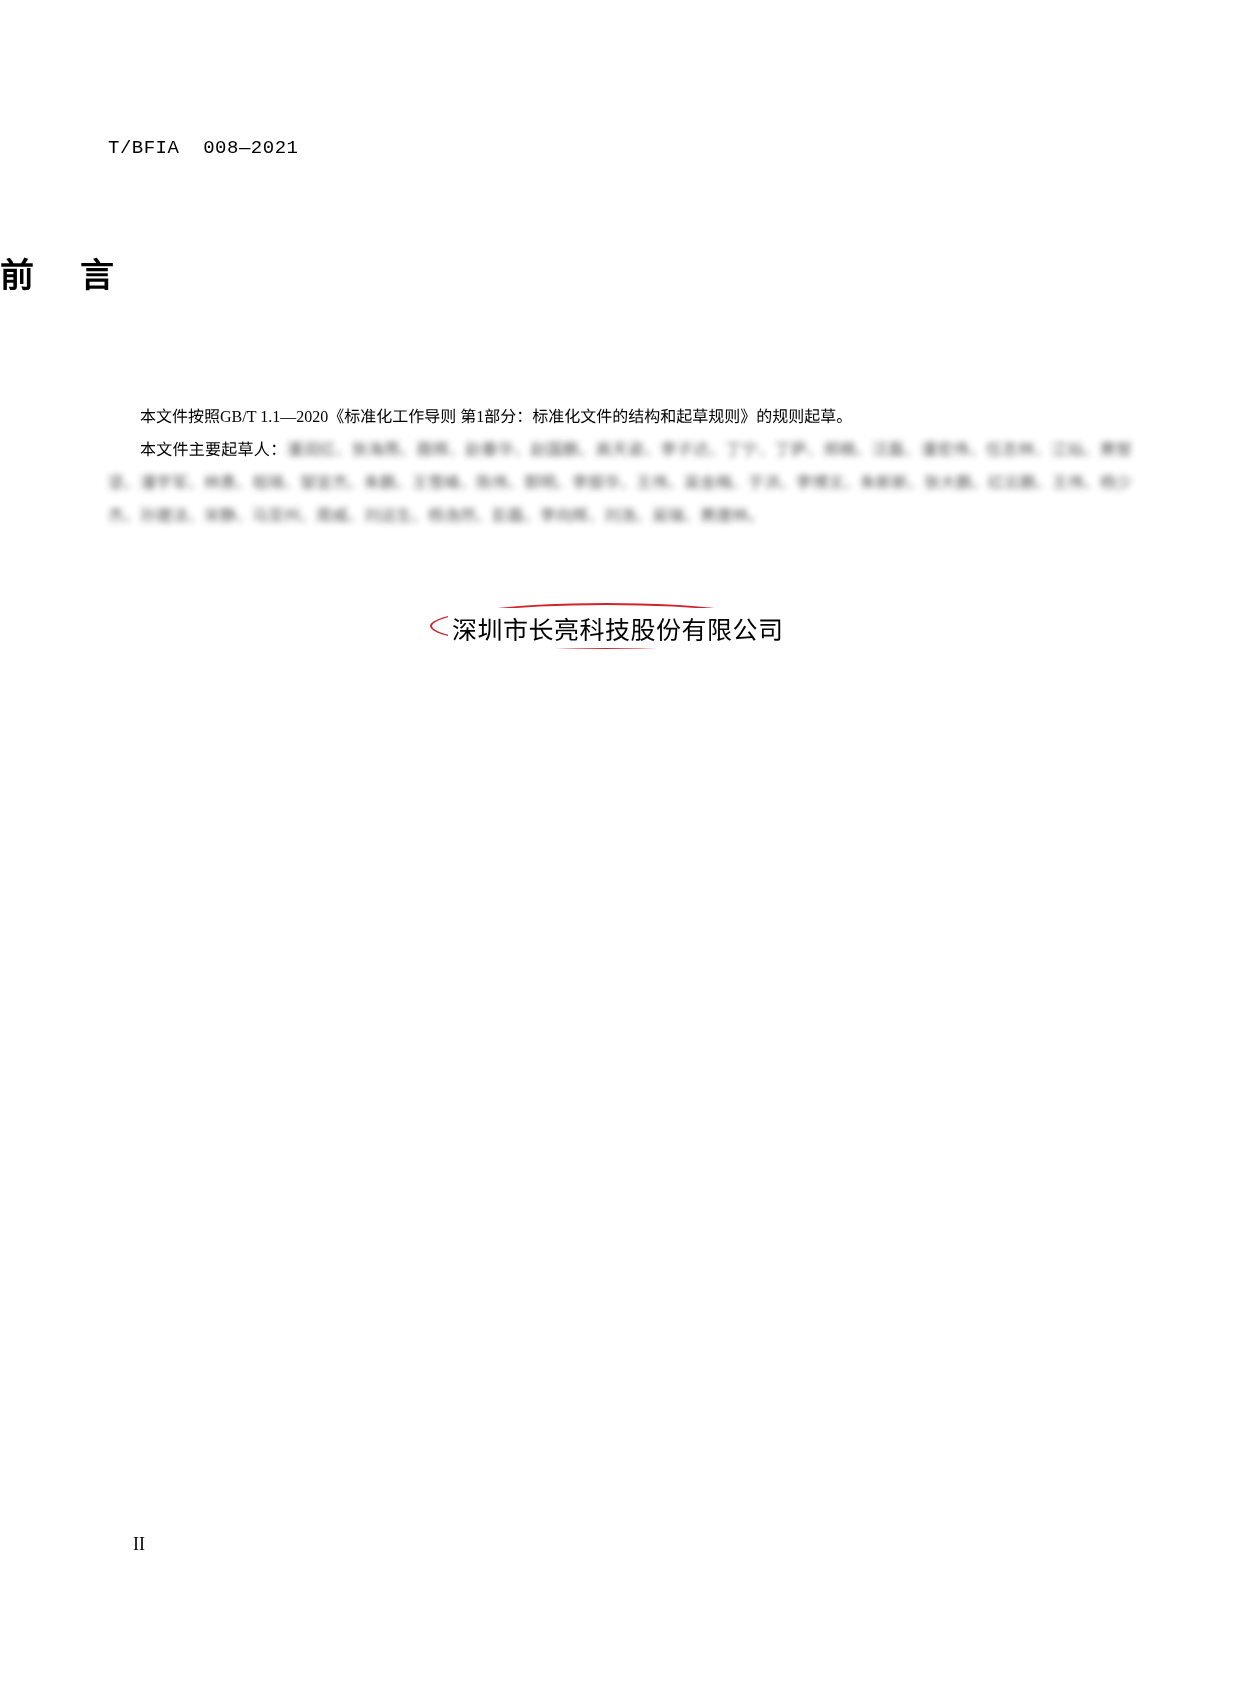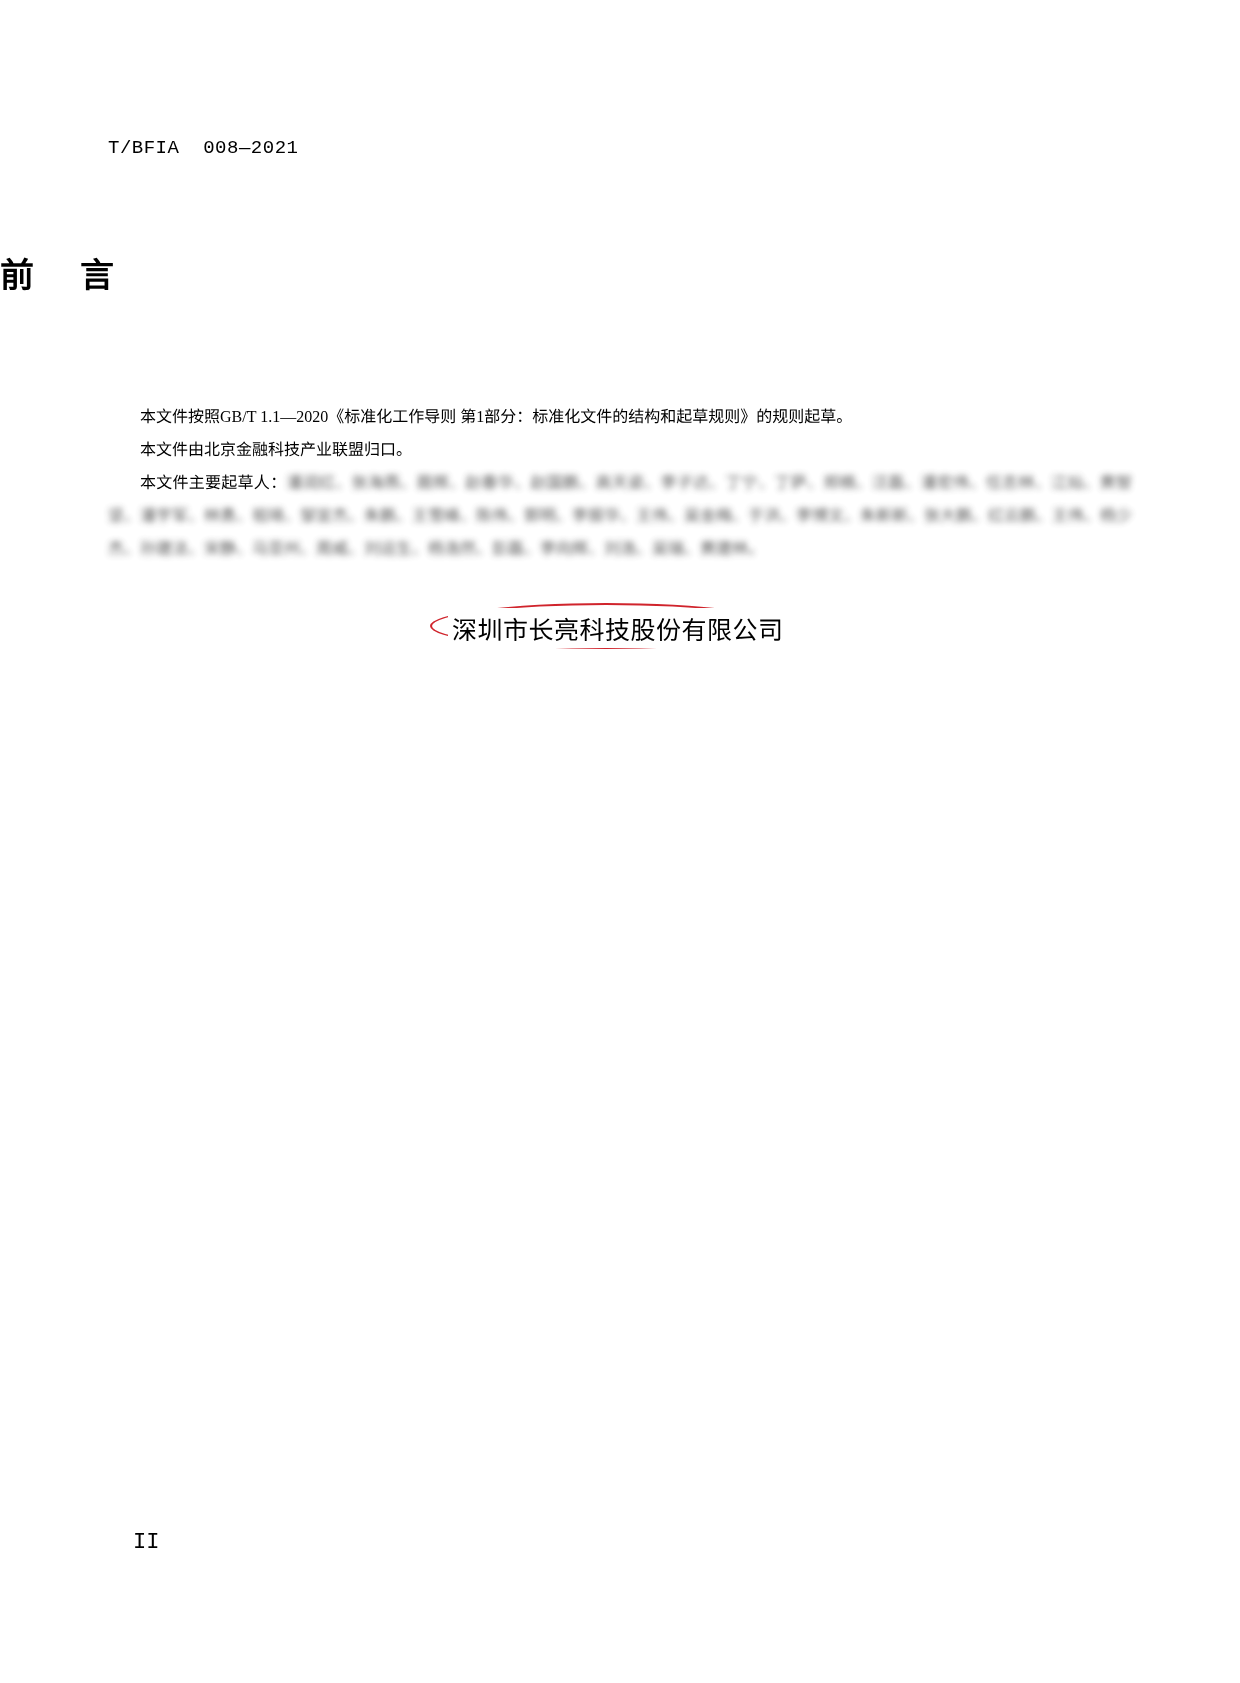--- a/index.html
+++ b/index.html
@@ -108,41 +108,40 @@
     border: 2.5px solid #d0242c;
     border-radius: 50% / 50%;
     box-sizing: border-box;
   }
 
   
   .page-number {
     position: absolute;
     bottom: 128px;
     left: 133px;
-    font-size: 22px;
-    font-family: Liberation Mono, monospace;
+    font-size: 18px;
+    font-family: Liberation Serif, serif;
   }
 </style>
 </head>
 <body>
 
 <div class="page">
 
   <div class="doc-header">T/BFIA  008—2021</div>
 
   <div class="doc-title">
     <span>前</span><span class="gap"></span><span>言</span>
   </div>
 
   <div class="body-block">
 
     <p class="para">本文件按照GB/T 1.1—2020《标准化工作导则  第1部分：标准化文件的结构和起草规则》的规则起草。</p>
 
 
-    <p class="para">本文件由北京金融科技产业联盟归口。</p>
 
 
     <p class="para">
       <span>本文件主要起草人：</span><span class="blur-strong">潘润红、张海燕、聂辉、赵春华、赵国鹏、高天姿、李子达、丁宁、丁萨、郑楠、汪磊、潘宏伟、任志林、江灿、黄智坚、潘宇军、林勇、祖琦、邹宜杰、朱鹏、王雪峰、陈伟、郭明、李振华、王伟、吴金梅、于洪、李博文、朱新新、张大鹏、红云鹏、王伟、杨少杰、孙建法、宋静、马亚州、周威、刘运生、杨浩然、彭磊、李向辉、刘浩、吴瑞、黄建林。</span>
     </p>
 
   </div>
 
   <div class="highlight-wrap">
     <div class="ellipse"></div>

